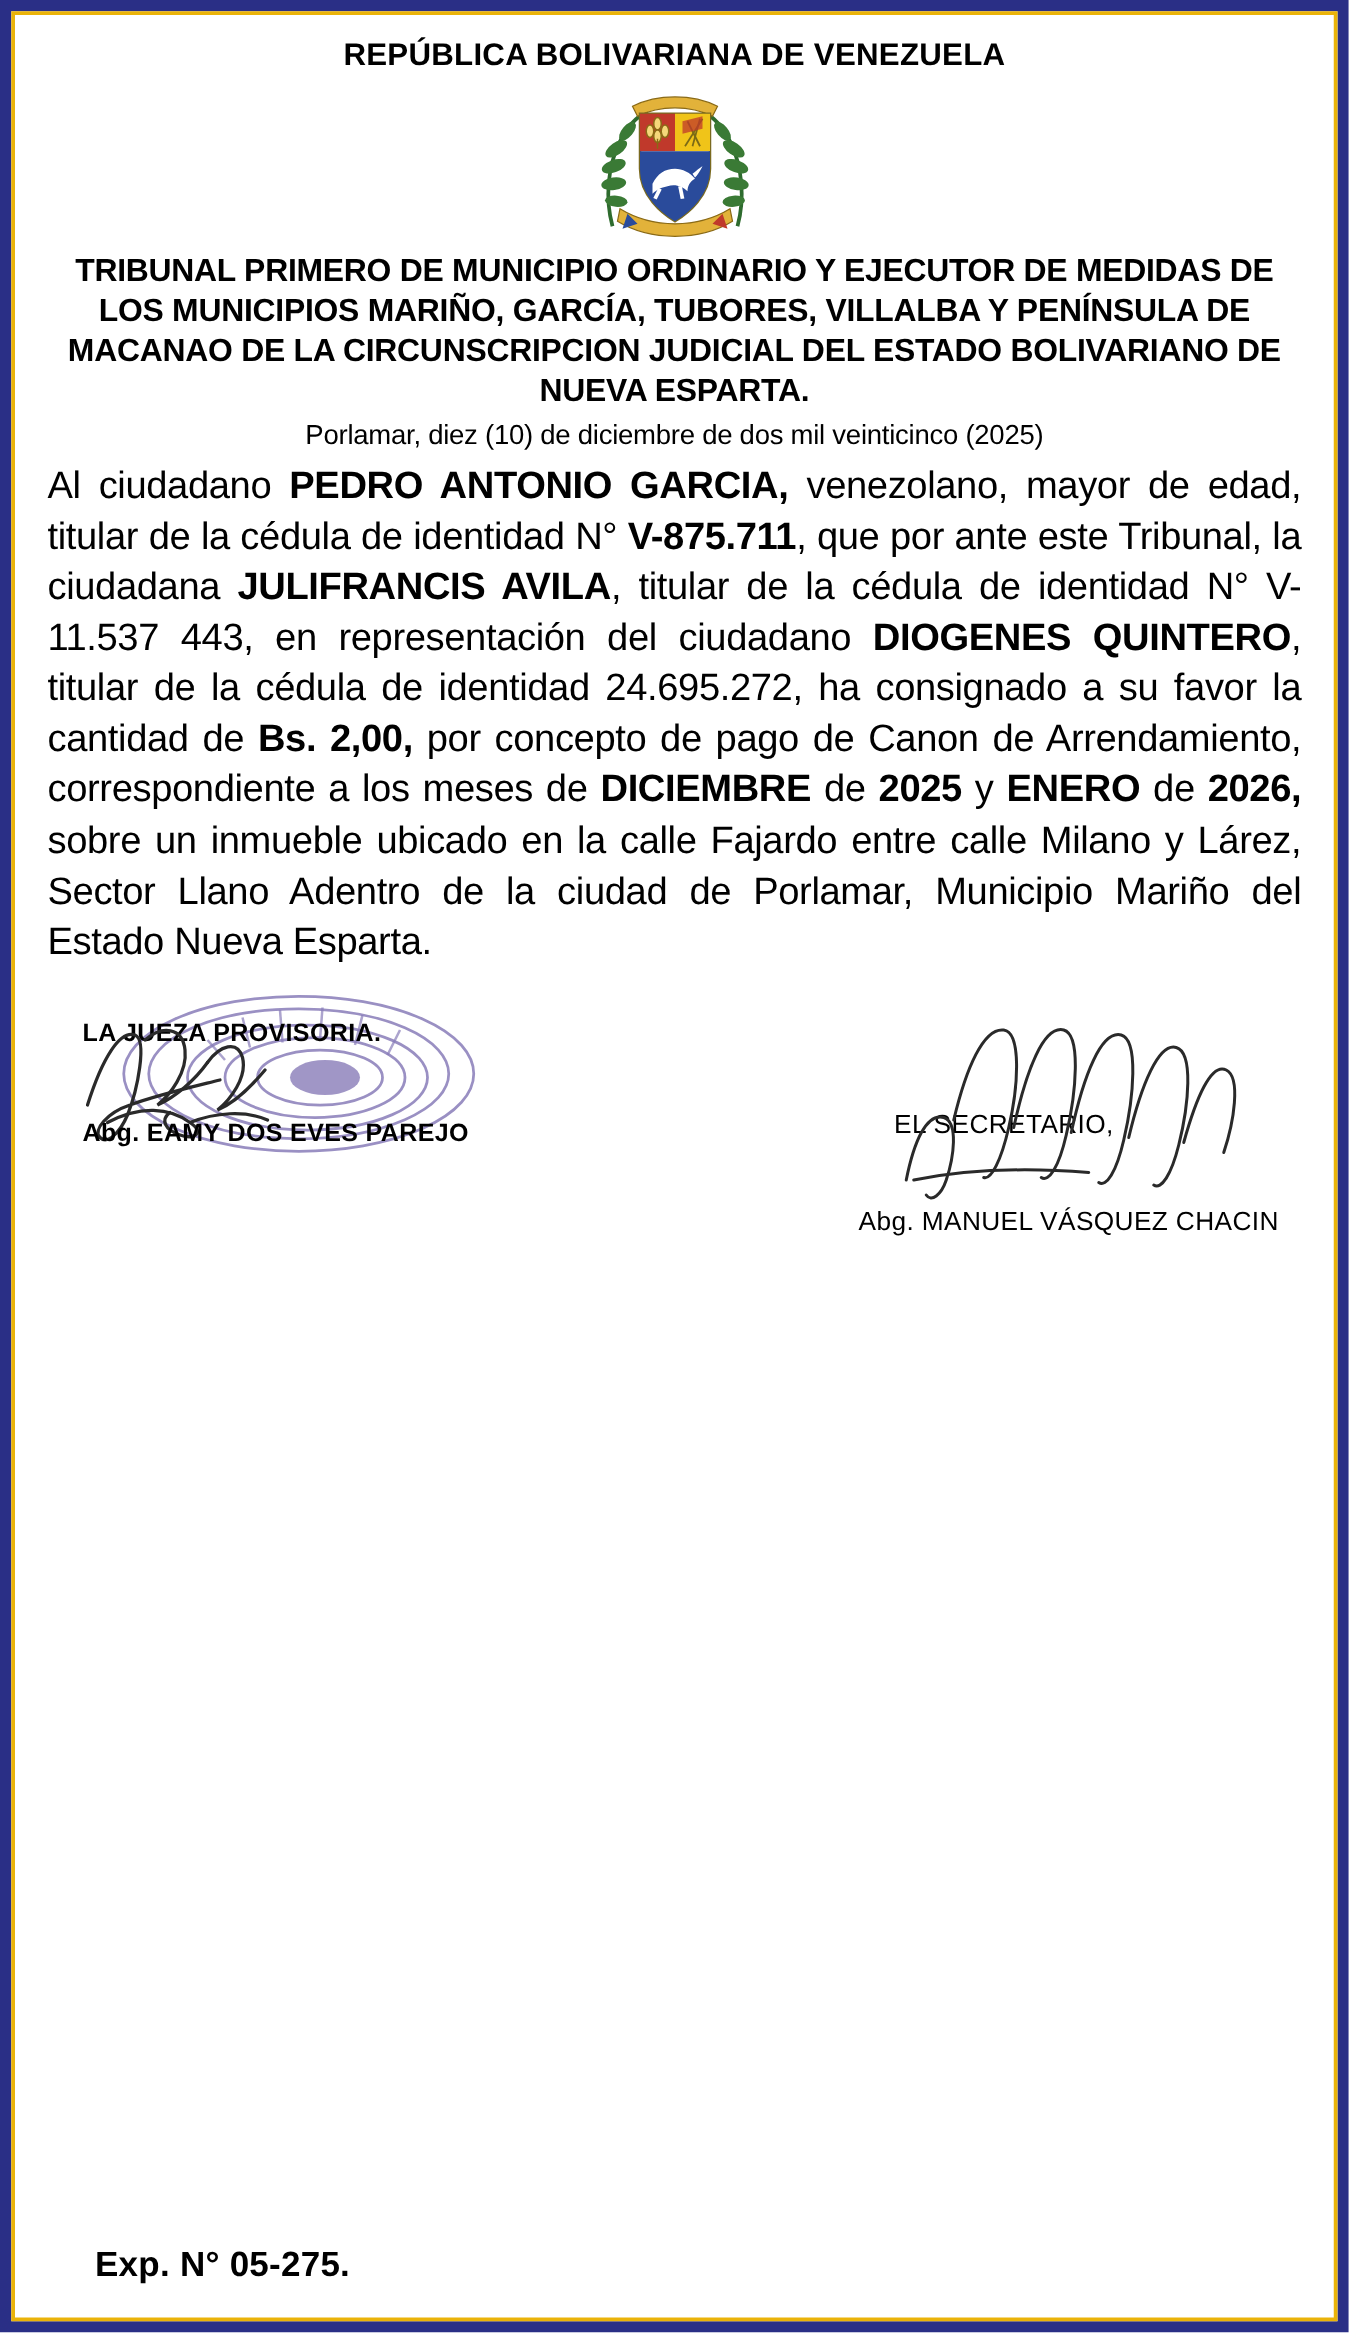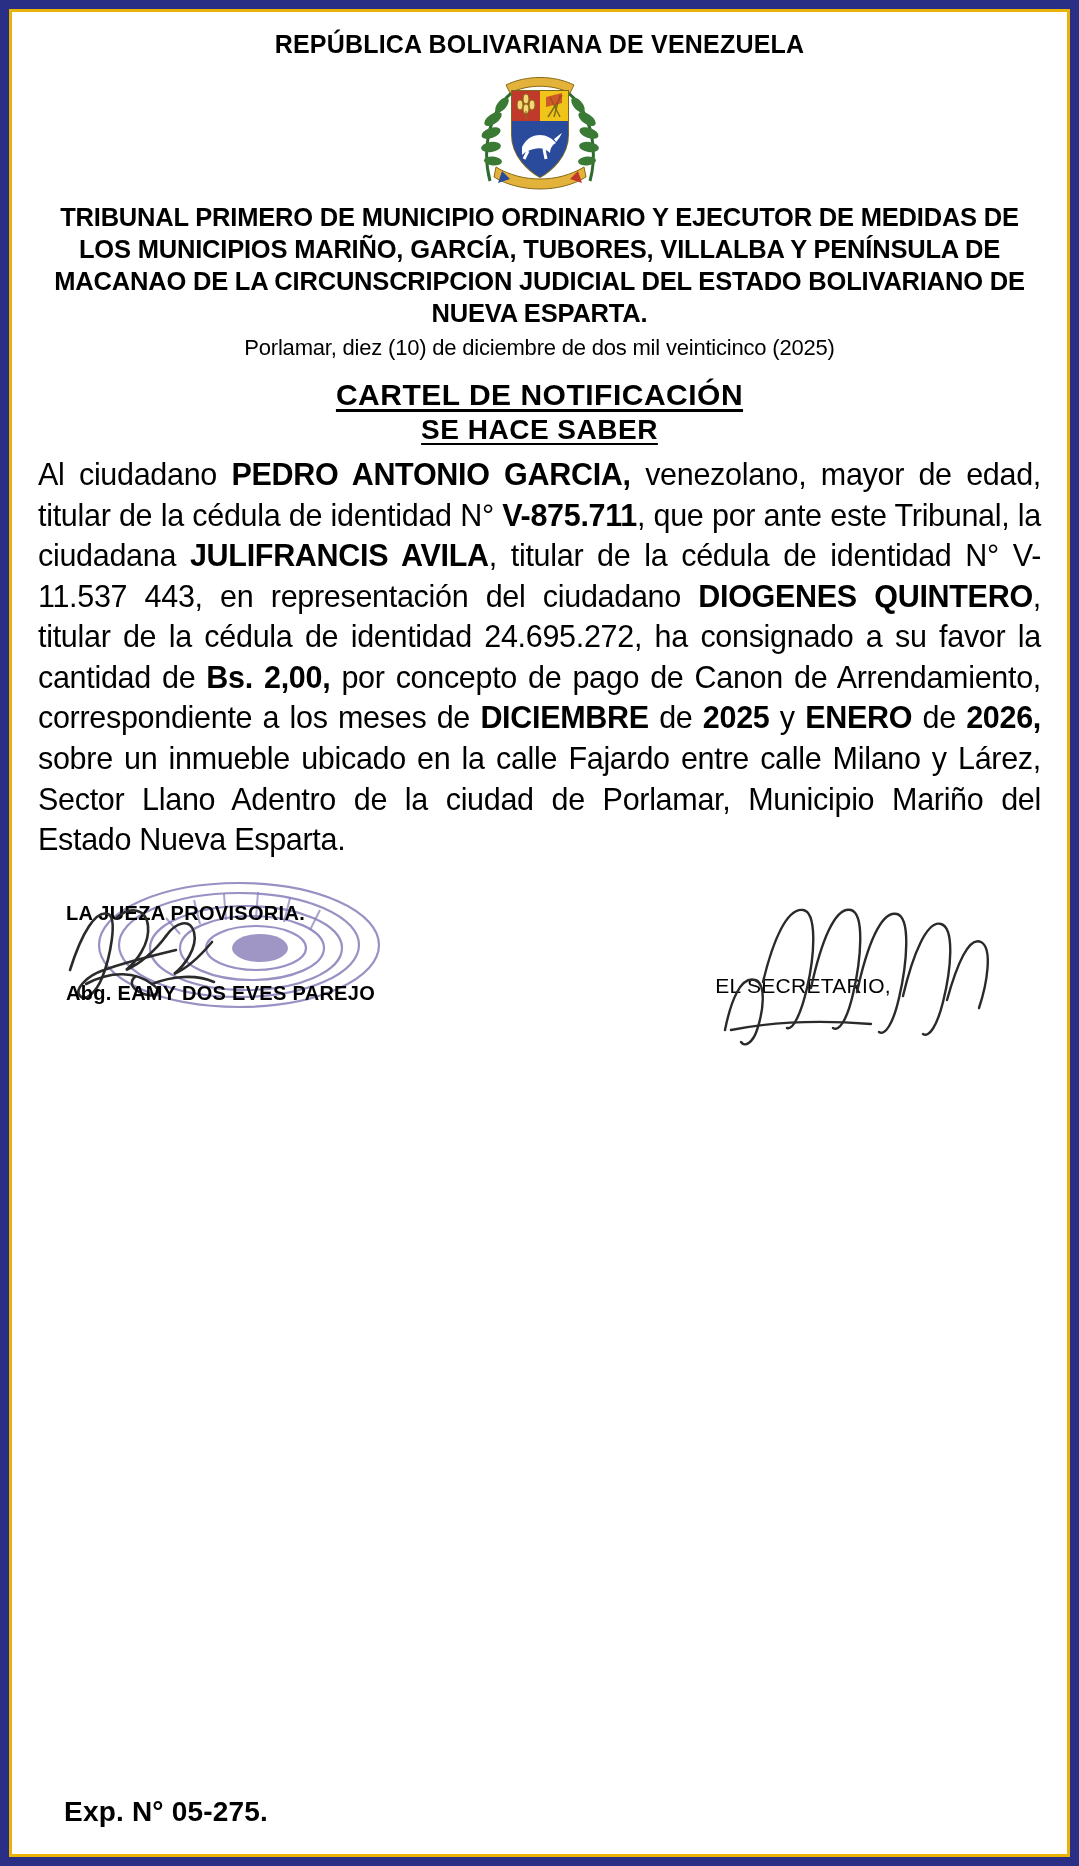--- a/index.html
+++ b/index.html
@@ -142,21 +142,21 @@
   .sig-right-name {
     position: absolute;
     right: 18px;
     top: 186px;
     font-family: "Liberation Sans", sans-serif;
     font-size: 21px;
     letter-spacing: 0.3px;
   }
   .exp-line {
     position: absolute;
-    left: 52px;
+    left: 64px;
     bottom: 26px;
     font-family: "Liberation Sans", sans-serif;
     font-weight: bold;
     font-size: 28px;
     letter-spacing: 0.2px;
   }
   .stamp {
     position: absolute;
     left: 36px;
     top: -6px;
@@ -223,24 +223,20 @@
           <path d="M30 104 C56 120 92 120 118 104 L120 114 C94 130 54 130 28 114 Z" fill="#e2b23a" stroke="#8a6a16" stroke-width="1"></path>
           <path d="M36 108 L44 116 L32 120 Z" fill="#2a4b9b"></path>
           <path d="M112 108 L104 116 L116 120 Z" fill="#c0392b"></path>
         </svg>
       </div>
     </div>
 
     <div class="court-title">TRIBUNAL PRIMERO DE MUNICIPIO ORDINARIO Y EJECUTOR DE MEDIDAS DE LOS MUNICIPIOS MARIÑO, GARCÍA, TUBORES, VILLALBA Y PENÍNSULA DE MACANAO DE LA CIRCUNSCRIPCION JUDICIAL DEL ESTADO BOLIVARIANO DE NUEVA ESPARTA.</div>
     <div class="date-line">Porlamar, diez (10) de diciembre de dos mil veinticinco (2025)</div>
 
-    <div class="heading-block">
-      <div class="heading-main">CARTEL DE  NOTIFICACIÓN</div>
-      <div class="heading-sub">SE HACE SABER</div>
-    </div>
 
     <div class="body-text"><span>Al ciudadano </span><b>PEDRO ANTONIO GARCIA,</b><span> venezolano, mayor de edad, titular de la cédula de identidad N° </span><b>V-875.711</b><span>, que por ante este Tribunal, la ciudadana </span><b>JULIFRANCIS AVILA</b><span>, titular de la cédula de identidad N° V-11.537 443, en representación del ciudadano </span><b>DIOGENES QUINTERO</b><span>, titular de la cédula de identidad 24.695.272, ha consignado a su favor la cantidad de </span><b>Bs. 2,00,</b><span> por concepto de pago de Canon de Arrendamiento, correspondiente a los meses de </span><b>DICIEMBRE</b><span> de </span><b>2025</b><span> y </span><b>ENERO</b><span> de </span><b>2026,</b><span> sobre un inmueble ubicado en la calle Fajardo entre calle Milano y Lárez, Sector Llano Adentro de la ciudad de Porlamar, Municipio Mariño del Estado Nueva Esparta.</span></div>
 
 
     <div class="sig-area">
 
       <div class="stamp">
         <svg viewBox="0 0 330 170" width="330" height="170">
           <g fill="none" stroke="#5b4a9e" stroke-width="2.2" opacity="0.85">
             <ellipse cx="165" cy="85" rx="140" ry="62"></ellipse>
@@ -282,18 +278,19 @@
           <path d="M14 150 C20 120 30 96 44 100 C56 104 52 132 46 150 C42 162 34 168 30 162"></path>
           <path d="M52 102 C62 60 76 28 92 30 C106 32 104 74 96 108 C90 134 82 150 76 148"></path>
           <path d="M100 108 C110 62 124 26 140 30 C154 34 150 80 142 114 C136 140 128 152 122 148"></path>
           <path d="M146 112 C156 66 170 30 186 34 C200 38 196 84 188 118 C182 144 174 156 168 152"></path>
           <path d="M192 116 C202 74 216 40 230 44 C244 48 240 90 232 122 C226 146 218 158 212 154"></path>
           <path d="M236 120 C246 84 258 56 270 62 C282 68 276 104 268 128"></path>
           <path d="M20 150 C60 142 110 140 160 144"></path>
         </g>
       </svg>
 
+      <div class="sig-right-name">Abg. MANUEL VÁSQUEZ CHACIN</div>
     </div>
 
     <div class="exp-line">Exp. N° 05-275.</div>
 
   </div>
 </div>
 
 </body></html>

